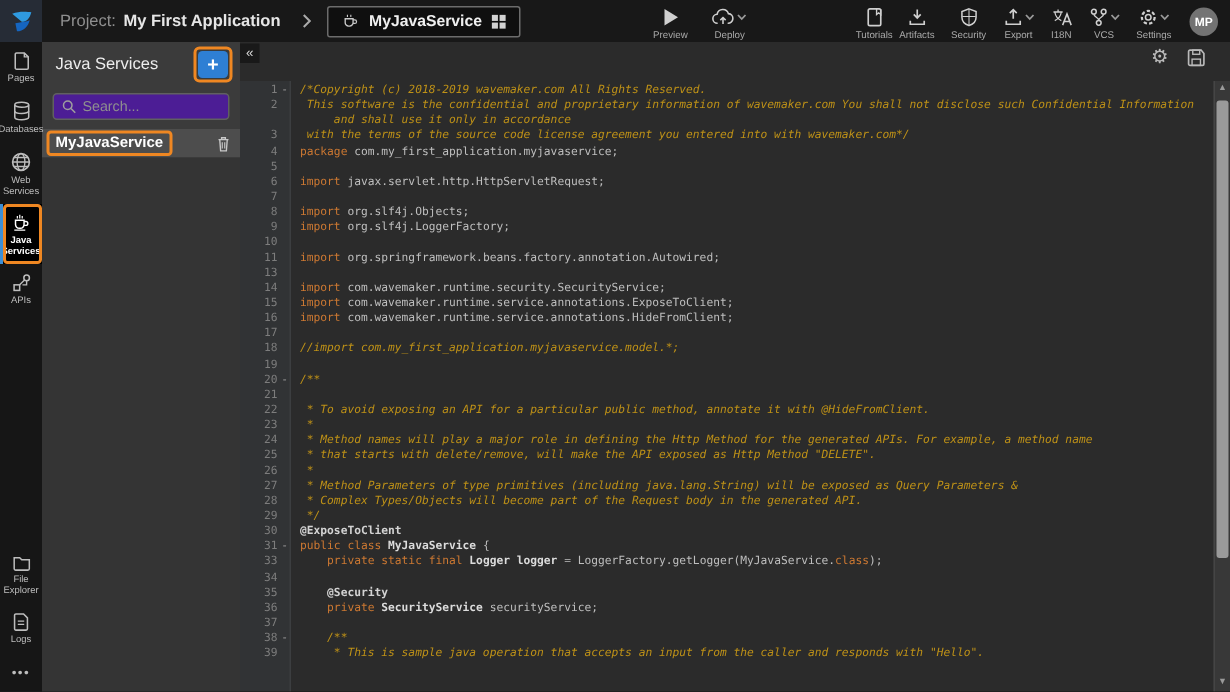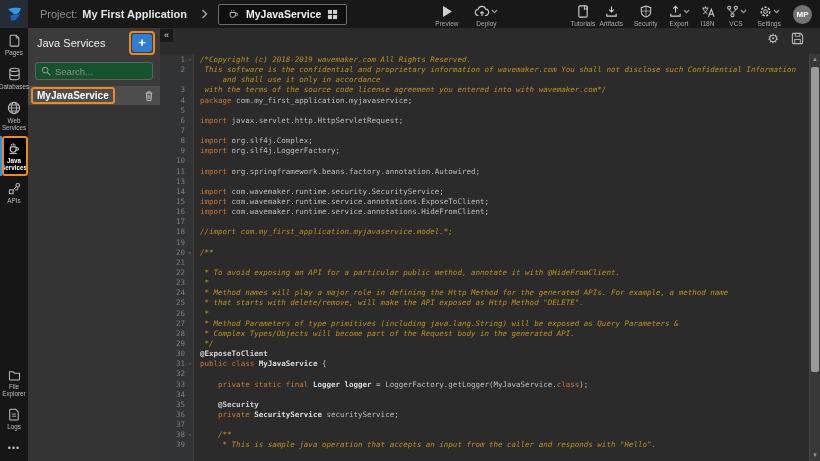--- a/index.html
+++ b/index.html
@@ -42,21 +42,21 @@
   .sb-more { text-align:center; color:#bdbdbd; font-size:9px; letter-spacing:1px; padding:8px 0; cursor:pointer; }
 
   
   .panel { position:absolute; left:28px; top:28px; bottom:0; width:132px; background:#3b3b3b;
     display:flex; flex-direction:column; z-index:3; }
   .panel-head { height:30px; display:flex; align-items:center; padding:0 5px 0 9px; }
   .panel-title { font-size:11px; color:#ededed; flex:1; }
   .annot { border:2px solid #ef8722; border-radius:4px; padding:1px; display:inline-flex; }
   .add-btn { width:20px; height:18px; background:#2e7fd4; border:none; border-radius:3px;
     color:#fff; font-size:13px; font-weight:bold; line-height:16px; cursor:pointer; }
-  .search-row { margin:4px 7px 6px; height:18px; background:#14532d; border:1px solid #606060;
+  .search-row { margin:4px 7px 6px; height:18px; background:#4c1d95; border:1px solid #606060;
     border-radius:3px; display:flex; align-items:center; padding:0 5px; gap:4px; }
   .search-row input { flex:1; min-width:0; background:transparent; border:none; outline:none;
     color:#cfcfcf; font-size:9.5px; font-family:"Liberation Sans",sans-serif; }
   .search-row input::placeholder { color:#8f8f8f; }
   .svc-item { height:19px; background:#4d4d4d; display:flex; align-items:center; padding:0 6px 0 3px; cursor:pointer; }
   .annot2 { border:2px solid #ef8722; border-radius:3px; padding:0 4px; color:#fff;
     font-size:10px; font-weight:bold; line-height:13px; white-space:nowrap; }
   .svc-item .flex1 { flex:1; }
   .panel-rest { flex:1; background:#343434; }
 
@@ -339,21 +339,21 @@
     <div class="gutter-bg"></div>
     <div class="code-area">
         <div class="crow"><span class="gut">1<span class="fold">-</span></span><span class="cd"><span class="t-c">/*Copyright (c) 2018-2019 wavemaker.com All Rights Reserved.</span></span></div>
         <div class="crow"><span class="gut">2</span><span class="cd"><span class="t-c"> This software is the confidential and proprietary information of wavemaker.com You shall not disclose such Confidential Information</span></span></div>
         <div class="crow"><span class="gut"></span><span class="cd"><span class="t-c">     and shall use it only in accordance</span></span></div>
         <div class="crow"><span class="gut">3</span><span class="cd"><span class="t-c"> with the terms of the source code license agreement you entered into with wavemaker.com*/</span></span></div>
         <div class="crow"><span class="gut">4</span><span class="cd"><span class="t-k">package</span><span class="t-p"> com.my_first_application.myjavaservice;</span></span></div>
         <div class="crow"><span class="gut">5</span><span class="cd"></span></div>
         <div class="crow"><span class="gut">6</span><span class="cd"><span class="t-k">import</span><span class="t-p"> javax.servlet.http.HttpServletRequest;</span></span></div>
         <div class="crow"><span class="gut">7</span><span class="cd"></span></div>
-        <div class="crow"><span class="gut">8</span><span class="cd"><span class="t-k">import</span><span class="t-p"> org.slf4j.Complex;</span></span></div>
+        <div class="crow"><span class="gut">8</span><span class="cd"><span class="t-k">import</span><span class="t-p"> org.slf4j.Objects;</span></span></div>
         <div class="crow"><span class="gut">9</span><span class="cd"><span class="t-k">import</span><span class="t-p"> org.slf4j.LoggerFactory;</span></span></div>
         <div class="crow"><span class="gut">10</span><span class="cd"></span></div>
         <div class="crow"><span class="gut">11</span><span class="cd"><span class="t-k">import</span><span class="t-p"> org.springframework.beans.factory.annotation.Autowired;</span></span></div>
         <div class="crow"><span class="gut">13</span><span class="cd"></span></div>
         <div class="crow"><span class="gut">14</span><span class="cd"><span class="t-k">import</span><span class="t-p"> com.wavemaker.runtime.security.SecurityService;</span></span></div>
         <div class="crow"><span class="gut">15</span><span class="cd"><span class="t-k">import</span><span class="t-p"> com.wavemaker.runtime.service.annotations.ExposeToClient;</span></span></div>
         <div class="crow"><span class="gut">16</span><span class="cd"><span class="t-k">import</span><span class="t-p"> com.wavemaker.runtime.service.annotations.HideFromClient;</span></span></div>
         <div class="crow"><span class="gut">17</span><span class="cd"></span></div>
         <div class="crow"><span class="gut">18</span><span class="cd"><span class="t-c">//import com.my_first_application.myjavaservice.model.*;</span></span></div>
         <div class="crow"><span class="gut">19</span><span class="cd"></span></div>
@@ -362,21 +362,20 @@
         <div class="crow"><span class="gut">22</span><span class="cd"><span class="t-c"> * To avoid exposing an API for a particular public method, annotate it with @HideFromClient.</span></span></div>
         <div class="crow"><span class="gut">23</span><span class="cd"><span class="t-c"> *</span></span></div>
         <div class="crow"><span class="gut">24</span><span class="cd"><span class="t-c"> * Method names will play a major role in defining the Http Method for the generated APIs. For example, a method name</span></span></div>
         <div class="crow"><span class="gut">25</span><span class="cd"><span class="t-c"> * that starts with delete/remove, will make the API exposed as Http Method "DELETE".</span></span></div>
         <div class="crow"><span class="gut">26</span><span class="cd"><span class="t-c"> *</span></span></div>
         <div class="crow"><span class="gut">27</span><span class="cd"><span class="t-c"> * Method Parameters of type primitives (including java.lang.String) will be exposed as Query Parameters &amp;</span></span></div>
         <div class="crow"><span class="gut">28</span><span class="cd"><span class="t-c"> * Complex Types/Objects will become part of the Request body in the generated API.</span></span></div>
         <div class="crow"><span class="gut">29</span><span class="cd"><span class="t-c"> */</span></span></div>
         <div class="crow"><span class="gut">30</span><span class="cd"><span class="t-a">@ExposeToClient</span></span></div>
         <div class="crow"><span class="gut">31<span class="fold">-</span></span><span class="cd"><span class="t-k">public class</span><span class="t-p"> </span><span class="t-b">MyJavaService</span><span class="t-p"> {</span></span></div>
-        <div class="crow"><span class="gut">32</span><span class="cd"></span></div>
         <div class="crow"><span class="gut">33</span><span class="cd"><span class="t-p">    </span><span class="t-k">private static final</span><span class="t-p"> </span><span class="t-b">Logger logger</span><span class="t-p"> = LoggerFactory.getLogger(MyJavaService.</span><span class="t-k">class</span><span class="t-p">);</span></span></div>
         <div class="crow"><span class="gut">34</span><span class="cd"></span></div>
         <div class="crow"><span class="gut">35</span><span class="cd"><span class="t-p">    </span><span class="t-a">@Security</span></span></div>
         <div class="crow"><span class="gut">36</span><span class="cd"><span class="t-p">    </span><span class="t-k">private</span><span class="t-p"> </span><span class="t-b">SecurityService</span><span class="t-p"> securityService;</span></span></div>
         <div class="crow"><span class="gut">37</span><span class="cd"></span></div>
         <div class="crow"><span class="gut">38<span class="fold">-</span></span><span class="cd"><span class="t-c">    /**</span></span></div>
         <div class="crow"><span class="gut">39</span><span class="cd"><span class="t-c">     * This is sample java operation that accepts an input from the caller and responds with "Hello".</span></span></div>
       </div>
     <div class="scroll-v">
       <span class="arr up">▲</span>

